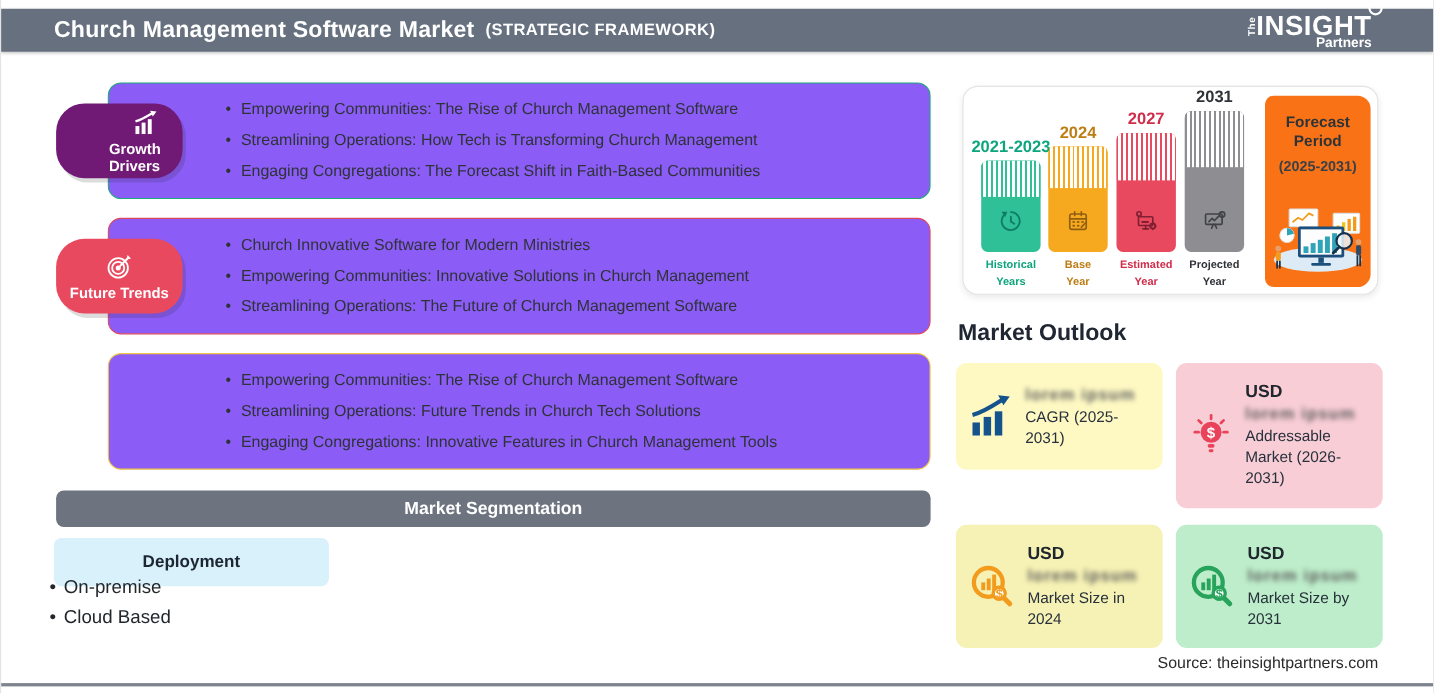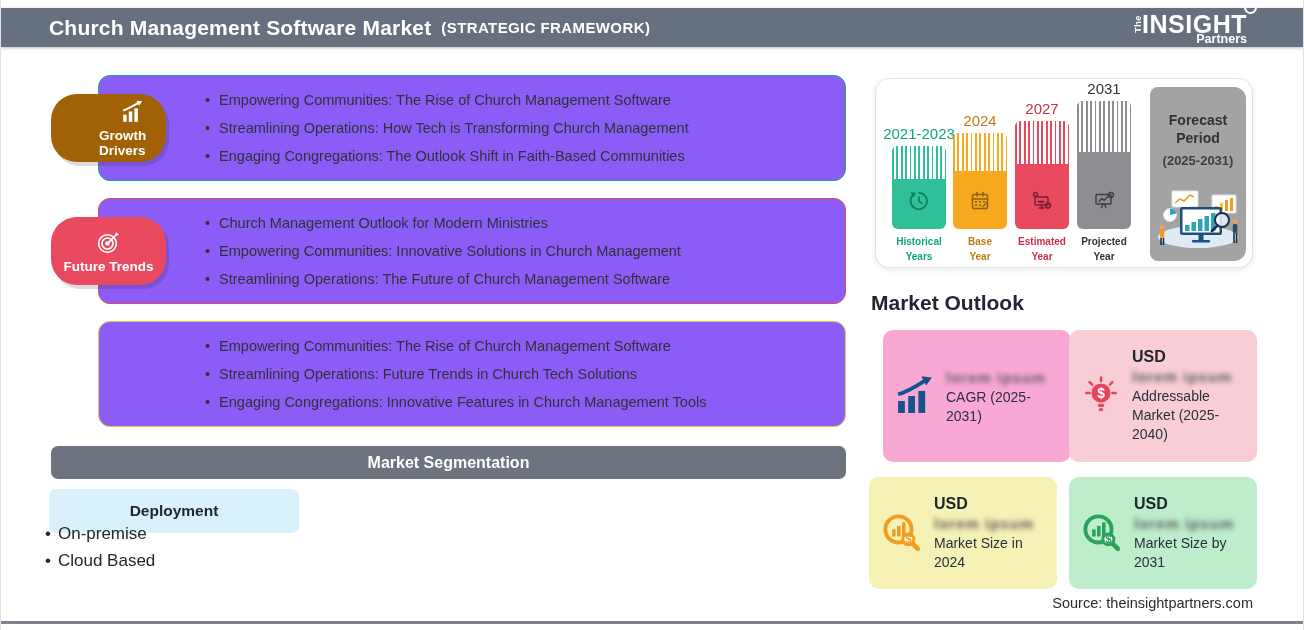--- a/index.html
+++ b/index.html
@@ -37,21 +37,21 @@
   .sec-box-3 { top: 321px; border: 1.5px solid #EEC643; }
   .sec-list { position: absolute; inset: 0; display: flex; flex-direction: column; justify-content: center; gap: 12px; padding-left: 106px; list-style: none; }
   .sec-list li { font-size: 14.5px; color: #2E3338; }
   .sec-list li::before { content: "•"; margin-right: 9px; color: #2E3338; }
 
   .badge {
     position: absolute; left: 50px; width: 115px; height: 68px; border-radius: 26px;
     display: flex; flex-direction: column; align-items: center; justify-content: center;
     color: #fff; z-index: 3; box-shadow: 3px 4px 0 rgba(40,40,40,.16);
   }
-  .badge-1 { top: 94px;  background: #a16207; padding-left: 48px; }
+  .badge-1 { top: 94px;  background: #701a75; padding-left: 48px; }
   .badge-2 { top: 217px; background: #E8495F; }
   .badge-3 { top: 340px; background: #F7A41D; }
   .badge-label { font-size: 13.5px; font-weight: bold; margin-top: 2px; }
   .badge-icon { height: 28px; display: flex; align-items: center; }
 
   
   .seg-bar {
     position: absolute; left: 50px; top: 446px; width: 795px; height: 33px;
     background: #6D7480; border-radius: 7px; color: #fff; font-size: 16px; font-weight: bold;
     display: flex; align-items: center; justify-content: center;
@@ -75,42 +75,42 @@
   .tl-bar .stripes { position: absolute; top: 0; left: 0; right: 0; height: 40%; }
   .tl-bar .bar-icon { position: absolute; bottom: 16px; left: 0; right: 0; display: flex; justify-content: center; }
   .bar-g  { left: 16px;  top: 67px; height: 83px;  background: #2FC098; }
   .bar-o  { left: 77px;  top: 54px; height: 96px;  background: #F6A81F; }
   .bar-r  { left: 139px; top: 42px; height: 108px; background: #E8495F; }
   .bar-gr { left: 201px; top: 22px; height: 128px; background: #8D8D92; }
   .bar-g  .stripes { background: repeating-linear-gradient(90deg,#2FC098 0 1.8px,#fff 1.8px 4.4px); }
   .bar-o  .stripes { background: repeating-linear-gradient(90deg,#F6A81F 0 1.8px,#fff 1.8px 4.4px); }
   .bar-r  .stripes { background: repeating-linear-gradient(90deg,#E8495F 0 1.8px,#fff 1.8px 4.4px); }
   .bar-gr .stripes { background: repeating-linear-gradient(90deg,#8D8D92 0 1.8px,#fff 1.8px 4.4px); }
-  .tl-year { position: absolute; width: 76px; text-align: center; font-size: 15px; font-weight: normal; }
+  .tl-year { position: absolute; width: 76px; text-align: center; font-size: 15px; font-weight: bold; }
   .year-g  { left: 5px;   top: 46px; color: #0DA57D; }
   .year-o  { left: 66px;  top: 33px; color: #BE7D14; }
   .year-r  { left: 128px; top: 21px; color: #D12C4A; }
   .year-gr { left: 190px; top: 1px;  color: #2F3338; }
   .tl-label { position: absolute; top: 155px; width: 76px; text-align: center; font-size: 10px; font-weight: bold; line-height: 15px; }
   .lbl-g  { left: 5px;   color: #0DA57D; }
   .lbl-o  { left: 66px;  color: #BE7D14; }
   .lbl-r  { left: 128px; color: #D12C4A; }
   .lbl-gr { left: 190px; color: #2F3338; }
   .forecast {
     position: absolute; left: 274px; top: 8px; width: 96px; height: 174px;
-    background: #a3a3a3; border-radius: 8px 12px 12px 8px; text-align: center; padding-top: 24px;
+    background: #f97316; border-radius: 8px 12px 12px 8px; text-align: center; padding-top: 14px;
   }
   .forecast-line { font-size: 14px; font-weight: bold; color: #2F3338; line-height: 18px; }
   .forecast-range { font-size: 13px; font-weight: bold; color: #3B4046; margin-top: 6px; }
   .forecast-illust { position: absolute; bottom: 6px; left: 4px; }
 
   
   .mo-title { position: absolute; left: 870px; top: 291px; font-size: 21px; font-weight: bold; color: #202733; }
   .mo-card { position: absolute; width: 188px; border-radius: 10px; display: flex; align-items: center; gap: 9px; padding: 10px 8px 10px 10px; }
-  .mo-card-1 { left: 868px;  top: 330px; height: 132px; background: #f9a8d4; margin-left: 14px; }
+  .mo-card-1 { left: 868px;  top: 330px; height: 97px; background: #fef9c3; }
   .mo-card-2 { left: 1068px; top: 330px; height: 132px; background: #F8CDD5; }
   .mo-card-3 { left: 868px;  top: 477px; height: 112px; background: #F6F1B4; }
   .mo-card-4 { left: 1068px; top: 477px; height: 112px; background: #BDEDCA; }
   .mo-icon { flex: 0 0 44px; display: flex; justify-content: center; }
   .mo-text { flex: 1; }
   .mo-currency { font-size: 16px; font-weight: bold; color: #20262D; }
   .mo-blur { font-size: 15px; font-weight: bold; color: #5E5E5E; filter: blur(2.6px); letter-spacing: 1px; margin: 2px 0; }
   .mo-label { font-size: 14px; color: #27313C; line-height: 19px; }
 
   .source { position: absolute; top: 595px; right: 50px; font-size: 14.5px; color: #2B2B2B; }
@@ -129,39 +129,39 @@
       <span class="logo-insight">INSIGHT</span>
       <span class="logo-circle"></span>
       <span class="logo-partners">Partners</span>
     </div>
   </div>
 
   <div class="sec-box sec-box-1">
     <ul class="sec-list">
       <li><span>Empowering Communities: The Rise of Church Management Software</span></li>
       <li><span>Streamlining Operations: How Tech is Transforming Church Management</span></li>
-      <li><span>Engaging Congregations: The Outlook Shift in Faith-Based Communities</span></li>
+      <li><span>Engaging Congregations: The Forecast Shift in Faith-Based Communities</span></li>
     </ul>
   </div>
   <div class="badge badge-1">
     <span class="badge-icon">
       <svg width="27" height="27" viewBox="0 0 26 26">
         <rect x="4" y="15" width="3.4" height="7" fill="#fff"></rect>
         <rect x="9.4" y="12" width="3.4" height="10" fill="#fff"></rect>
         <rect x="14.8" y="9" width="3.4" height="13" fill="#fff"></rect>
         <path d="M4 11 C 9 9.5 14 6.5 19 3.5" stroke="#fff" stroke-width="2" fill="none"></path>
         <path d="M16.8 1.6 L22.4 2.2 L19.2 6.6 Z" fill="#fff"></path>
       </svg>
     </span>
     <span class="badge-label">Growth Drivers</span>
   </div>
 
   <div class="sec-box sec-box-2">
     <ul class="sec-list">
-      <li><span>Church Management Outlook for Modern Ministries</span></li>
+      <li><span>Church Innovative Software for Modern Ministries</span></li>
       <li><span>Empowering Communities: Innovative Solutions in Church Management</span></li>
       <li><span>Streamlining Operations: The Future of Church Management Software</span></li>
     </ul>
   </div>
   <div class="badge badge-2">
     <span class="badge-icon">
       <svg width="27" height="27" viewBox="0 0 26 26">
         <circle cx="12" cy="14" r="8.5" stroke="#fff" stroke-width="1.6" fill="none"></circle>
         <circle cx="12" cy="14" r="5.3" stroke="#fff" stroke-width="1.6" fill="none"></circle>
         <circle cx="12" cy="14" r="2.2" fill="#fff"></circle>
@@ -339,21 +339,21 @@
           <line x1="5.6" y1="5" x2="7.2" y2="6.6"></line>
           <line x1="20.4" y1="5" x2="18.8" y2="6.6"></line>
           <line x1="3.4" y1="12" x2="5.6" y2="12"></line>
           <line x1="22.6" y1="12" x2="20.4" y2="12"></line>
         </g>
       </svg>
     </span>
     <span class="mo-text">
       <span class="mo-currency">USD</span>
       <div class="mo-blur">lorem ipsum</div>
-      <div class="mo-label">Addressable Market (2025-2040)</div>
+      <div class="mo-label">Addressable Market (2026-2031)</div>
     </span>
   </div>
 
   <div class="mo-card mo-card-3">
     <span class="mo-icon">
       <svg width="46" height="46" viewBox="0 0 26 26" fill="none">
         <circle cx="11" cy="11" r="7.4" stroke="#F29B1D" stroke-width="2.2"></circle>
         <line x1="16.6" y1="16.6" x2="22" y2="22" stroke="#F29B1D" stroke-width="2.6" stroke-linecap="round"></line>
         <rect x="7.4" y="11" width="2" height="4" fill="#F29B1D"></rect>
         <rect x="10.2" y="9" width="2" height="6" fill="#F29B1D"></rect>

